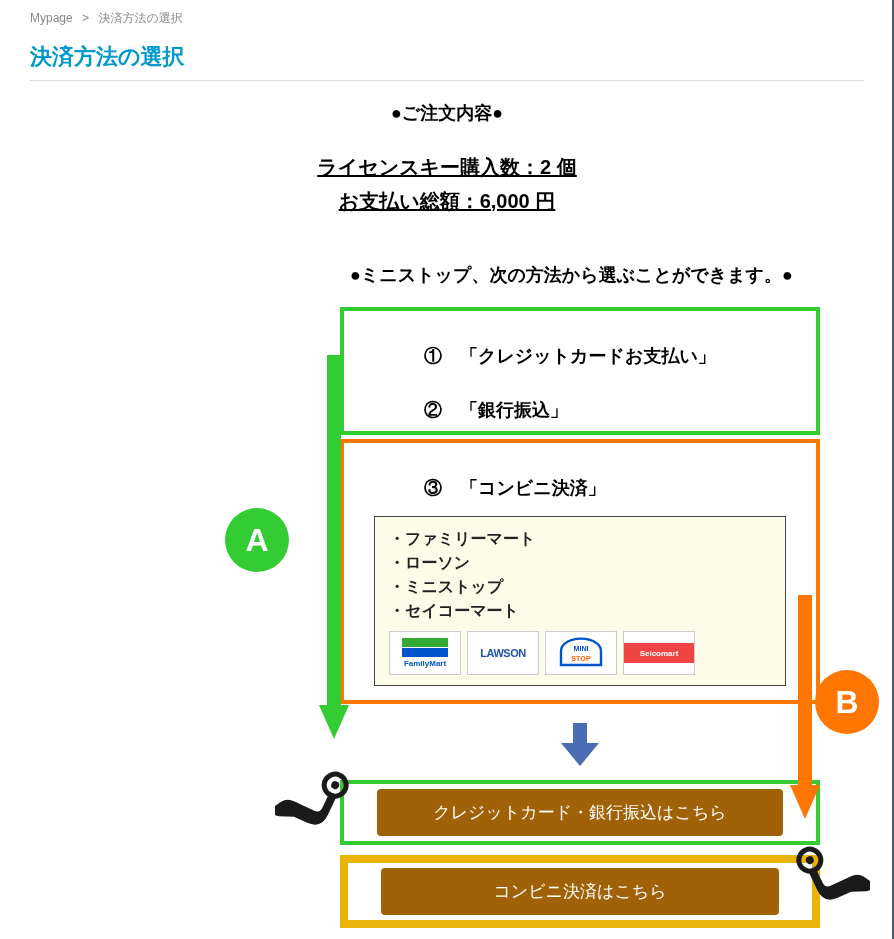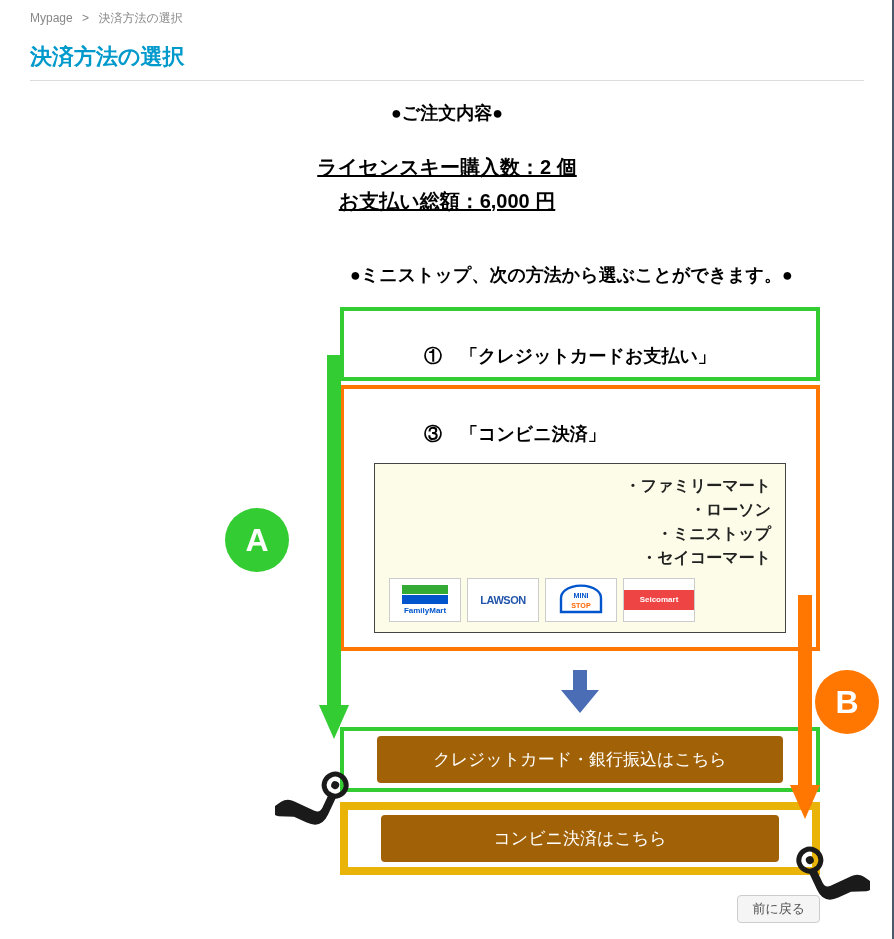--- a/index.html
+++ b/index.html
@@ -73,21 +73,20 @@
       background: #fcfce8;
       border: 1px solid #444;
       margin: 14px 20px 0 20px;
       padding: 10px 14px 10px;
     }
     .store-list {
       font-size: 16px;
       font-weight: bold;
       line-height: 1.5;
       color: #222;
-      text-align: right;
     }
     .store-logos {
       display: flex;
       gap: 6px;
       margin-top: 8px;
     }
     .logo {
       border: 1px solid #ccc;
       background: #fff;
       width: 72px;
@@ -213,20 +212,21 @@
   <div class="order-details">
     <div>ライセンスキー購入数：2 個</div>
     <div>お支払い総額：6,000 円</div>
   </div>
 
   <div class="payment-intro">●ミニストップ、次の方法から選ぶことができます。●</div>
 
   <div class="options-area">
     <div class="green-box">
       <div class="option-line">①　「クレジットカードお支払い」</div>
+      <div class="option-line">②　「銀行振込」</div>
     </div>
     <div class="orange-box">
       <div class="option-line">③　「コンビニ決済」</div>
       <div class="store-box">
         <div class="store-list">
           <div>・ファミリーマート</div>
           <div>・ローソン</div>
           <div>・ミニストップ</div>
           <div>・セイコーマート</div>
         </div>

